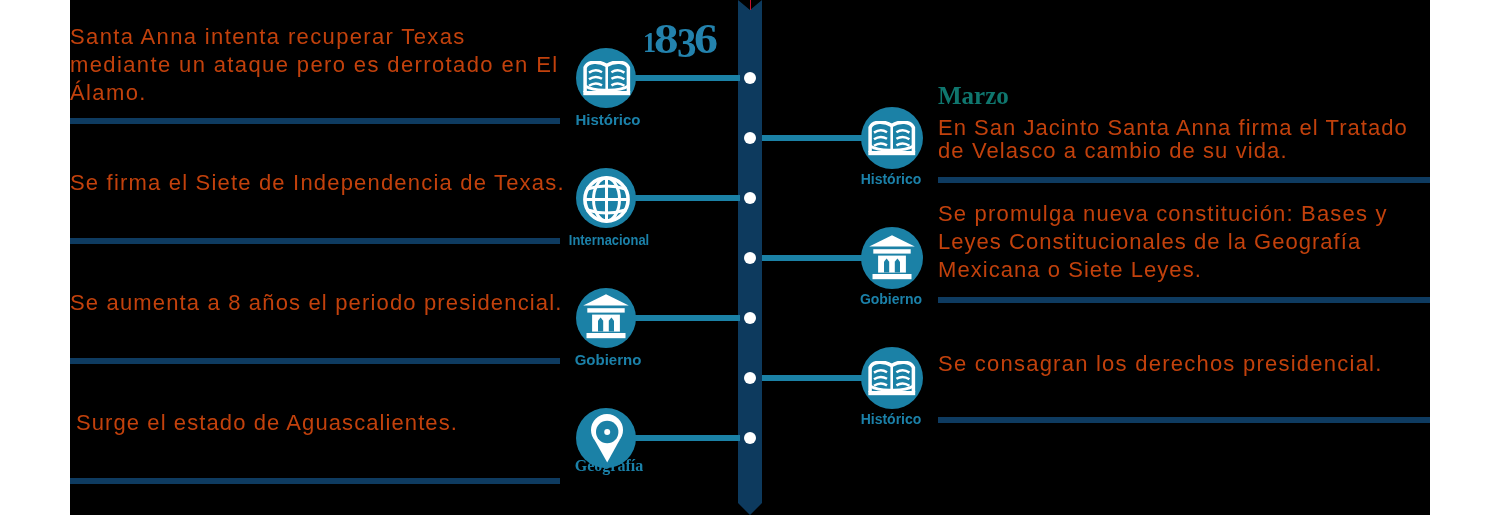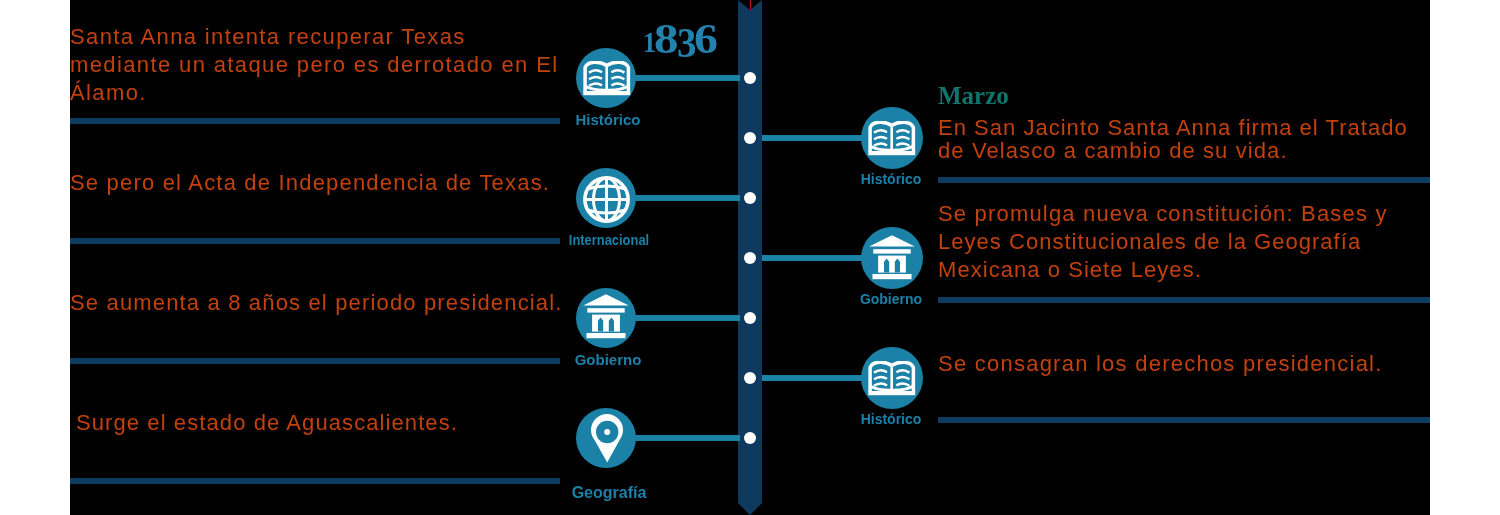--- a/index.html
+++ b/index.html
@@ -102,36 +102,36 @@
     <path d="M2.1 31 L2.1 6.4 Q4.2 1.8 11 1.2 Q18 0.8 23.7 4.4 Q29.4 0.8 36.4 1.2 Q43.2 1.8 45.4 6.4 L45.4 31" fill="none" stroke="#fff" stroke-width="3.5"></path>
     <path d="M2.1 25 Q10 29.6 23.7 29.1 Q37.4 29.6 45.4 25" fill="none" stroke="#fff" stroke-width="2.8"></path>
     <line x1="23.7" y1="5" x2="23.7" y2="29.5" stroke="#fff" stroke-width="2.6"></line>
     <path d="M6 11.6 Q12.5 7.2 19 11.2 M6 18.2 Q12.5 13.8 19 17.8 M6 24.8 Q12.5 20.4 19 24.4" fill="none" stroke="#fff" stroke-width="2.5"></path>
     <path d="M28.4 11.2 Q34.9 7.2 41.4 11.6 M28.4 17.8 Q34.9 13.8 41.4 18.2 M28.4 24.4 Q34.9 20.4 41.4 24.8" fill="none" stroke="#fff" stroke-width="2.5"></path>
   </svg>
 
   <div class="abs lbl" style="left:548px;top:111px;width:120px;">Histórico</div>
   <div class="abs lbl" style="left:549px;top:231px;width:120px;transform:scaleX(0.86);">Internacional</div>
   <div class="abs lbl" style="left:548px;top:351px;width:120px;">Gobierno</div>
-  <div class="abs lbl" style="left:549px;top:484px;width:120px;font-family:Liberation Sans, sans-serif;font-size:16px;text-align:center;">Geografía</div>
+  <div class="abs lbl" style="left:549px;top:457px;width:120px;font-family:Liberation Serif, serif;font-size:16px;text-align:center;">Geografía</div>
   <div class="abs lbl lblr" style="left:831px;top:171px;width:120px;">Histórico</div>
   <div class="abs lbl lblr" style="left:831px;top:291px;width:120px;">Gobierno</div>
   <div class="abs lbl lblr" style="left:831px;top:411px;width:120px;">Histórico</div>
 
   <svg class="abs" style="left:640px;top:15px;" width="80" height="45" viewBox="0 0 80 45" font-family="Liberation Serif, serif" font-weight="bold" fill="#2382ad">
     <text x="3" y="37" font-size="29" textLength="13" lengthAdjust="spacingAndGlyphs">1</text>
     <text x="14" y="38" font-size="42" textLength="24.5" lengthAdjust="spacingAndGlyphs">8</text>
     <text x="37" y="42.2" font-size="42" textLength="19.5" lengthAdjust="spacingAndGlyphs">3</text>
     <text x="54" y="37.5" font-size="42" textLength="24" lengthAdjust="spacingAndGlyphs">6</text>
   </svg>
 
   <div class="abs txt" style="left:70px;top:23px;letter-spacing:1.36px;">Santa Anna intenta recuperar Texas</div>
   <div class="abs txt" style="left:70px;top:51px;letter-spacing:1.38px;">mediante un ataque pero es derrotado en El</div>
   <div class="abs txt" style="left:70px;top:79px;letter-spacing:1.4px;">Álamo.</div>
-  <div class="abs txt" style="left:70px;top:169px;letter-spacing:1.19px;">Se pero el Acta de Independencia de Texas.</div>
+  <div class="abs txt" style="left:70px;top:169px;letter-spacing:1.19px;">Se firma el Siete de Independencia de Texas.</div>
   <div class="abs txt" style="left:70px;top:289px;letter-spacing:1.16px;">Se aumenta a 8 años el periodo presidencial.</div>
   <div class="abs txt" style="left:76px;top:409px;letter-spacing:1.09px;">Surge el estado de Aguascalientes.</div>
 
   <div class="abs sep" style="left:70px;top:118px;width:490px;"></div>
   <div class="abs sep" style="left:70px;top:238px;width:490px;"></div>
   <div class="abs sep" style="left:70px;top:358px;width:490px;"></div>
   <div class="abs sep" style="left:70px;top:478px;width:490px;"></div>
 
   <div class="abs" id="marzo" style="left:938px;top:83px;color:#0f766e;font-family:'Liberation Serif',serif;
        font-weight:bold;font-size:25px;line-height:25px;">Marzo</div>

